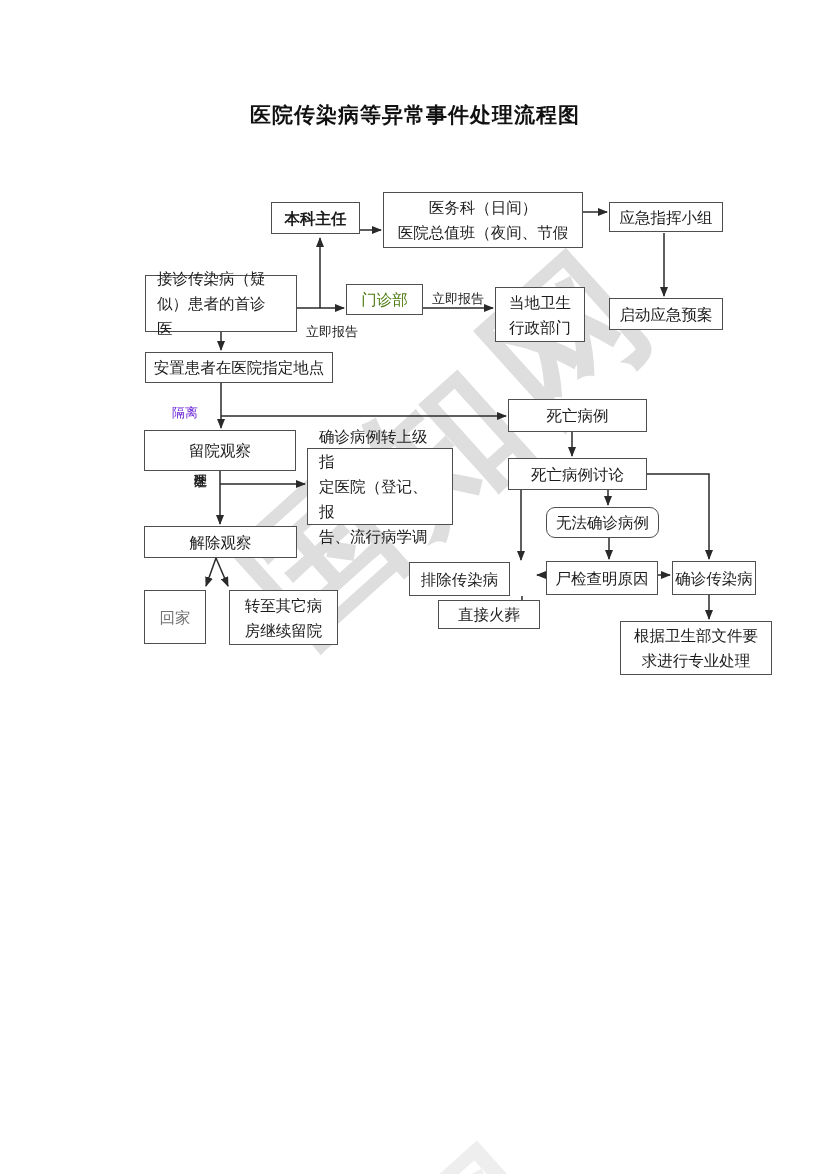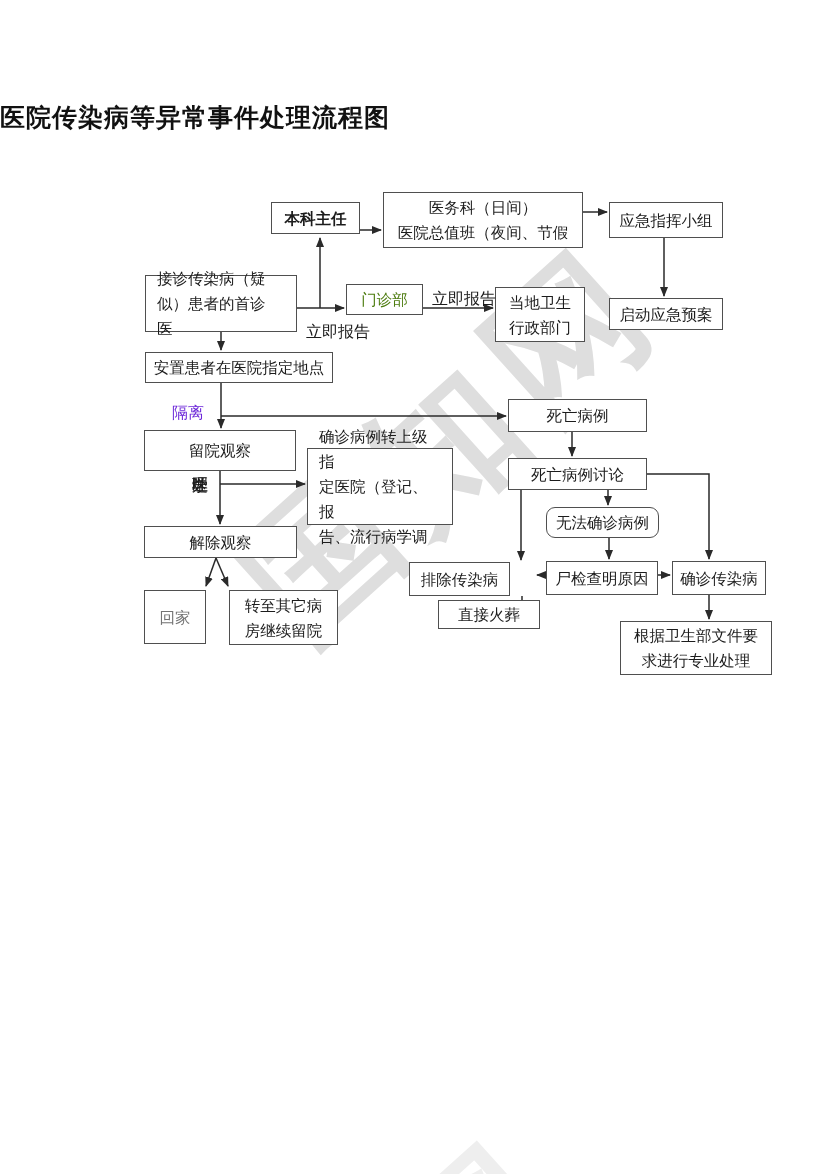--- a/index.html
+++ b/index.html
@@ -7,21 +7,22 @@
     position:relative;
     width:830px;height:1174px;
     background:#ffffff;
     overflow:hidden;
     font-family:"Liberation Sans","DejaVu Sans",sans-serif;
     margin:0 auto;
   }
   #page-title{
     position:absolute;
     left:0;top:101px;width:830px;
-    font-size:25px;
+    text-align:center;
+    font-size:21px;
     font-weight:bold;
     letter-spacing:1px;
     color:#111;
     z-index:3;
   }
   #edges-layer{
     position:absolute;left:0;top:0;width:830px;height:1174px;
     z-index:1;
   }
   .node{
@@ -40,21 +41,21 @@
     z-index:2;
   }
   .node.align-left{
     justify-content:flex-start;
     text-align:left;
     padding-left:11px;
     padding-right:20px;
   }
   .flabel{
     position:absolute;
-    font-size:16px;
+    font-size:13px;
     color:#1c1c1c;
     white-space:nowrap;
     z-index:2;
     line-height:14px;
   }
   .flabel.vertical{
     writing-mode:vertical-rl;
     white-space:pre;
     letter-spacing:0px;
   }
@@ -102,39 +103,39 @@
         <polyline points="546,575 537,575" fill="none" stroke="#2a2a2a" stroke-width="1.5" marker-end="url(#ah)"></polyline>
         <polyline points="658,575 670,575" fill="none" stroke="#2a2a2a" stroke-width="1.5" marker-end="url(#ah)"></polyline>
         <polyline points="522,596 522,618" fill="none" stroke="#2a2a2a" stroke-width="1.5" marker-end="url(#ah)"></polyline>
         <polyline points="709,595 709,619" fill="none" stroke="#2a2a2a" stroke-width="1.5" marker-end="url(#ah)"></polyline>
       </g>
   </svg>
   <div id="nodes-layer">
       <div class="node" style="left: 271px; top: 202px; width: 89px; height: 32px; border-color: rgb(79, 79, 79); color: rgb(28, 28, 28); font-weight: bold;">本科主任</div>
       <div class="node" style="left: 383px; top: 192px; width: 200px; height: 56px; border-color: rgb(79, 79, 79); color: rgb(28, 28, 28);">医务科（日间）
 医院总值班（夜间、节假</div>
-      <div class="node" style="left: 609px; top: 202px; width: 114px; height: 36px; border-color: rgb(79, 79, 79); color: rgb(28, 28, 28);">应急指挥小组</div>
+      <div class="node" style="left: 609px; top: 202px; width: 114px; height: 30px; border-color: rgb(79, 79, 79); color: rgb(28, 28, 28);">应急指挥小组</div>
       <div class="node align-left" style="left: 145px; top: 275px; width: 152px; height: 57px; border-color: rgb(79, 79, 79); color: rgb(28, 28, 28);">接诊传染病（疑
 似）患者的首诊医</div>
       <div class="node" style="left: 346px; top: 284px; width: 77px; height: 31px; border-color: rgb(79, 79, 79); color: #4d7c0f;">门诊部</div>
       <div class="node" style="left: 495px; top: 287px; width: 90px; height: 55px; border-color: rgb(79, 79, 79); color: rgb(28, 28, 28);">当地卫生
 行政部门</div>
       <div class="node" style="left: 609px; top: 298px; width: 114px; height: 32px; border-color: rgb(79, 79, 79); color: rgb(28, 28, 28);">启动应急预案</div>
       <div class="node" style="left: 145px; top: 352px; width: 188px; height: 31px; border-color: rgb(79, 79, 79); color: rgb(28, 28, 28);">安置患者在医院指定地点</div>
       <div class="node" style="left: 508px; top: 399px; width: 139px; height: 33px; border-color: rgb(79, 79, 79); color: rgb(28, 28, 28);">死亡病例</div>
       <div class="node" style="left: 144px; top: 430px; width: 152px; height: 41px; border-color: rgb(79, 79, 79); color: rgb(28, 28, 28);">留院观察</div>
       <div class="node align-left" style="left: 307px; top: 448px; width: 146px; height: 77px; border-color: rgb(79, 79, 79); color: rgb(28, 28, 28);">确诊病例转上级指
 定医院（登记、报
 告、流行病学调</div>
       <div class="node" style="left: 508px; top: 458px; width: 139px; height: 32px; border-color: rgb(79, 79, 79); color: rgb(28, 28, 28);">死亡病例讨论</div>
       <div class="node" style="left: 546px; top: 507px; width: 113px; height: 31px; border-color: rgb(79, 79, 79); color: rgb(28, 28, 28); border-radius: 9px;">无法确诊病例</div>
       <div class="node" style="left: 144px; top: 526px; width: 153px; height: 32px; border-color: rgb(79, 79, 79); color: rgb(28, 28, 28);">解除观察</div>
       <div class="node" style="left: 409px; top: 562px; width: 101px; height: 34px; border-color: rgb(79, 79, 79); color: rgb(28, 28, 28);">排除传染病</div>
       <div class="node" style="left: 546px; top: 561px; width: 112px; height: 34px; border-color: rgb(79, 79, 79); color: rgb(28, 28, 28);">尸检查明原因</div>
-      <div class="node" style="left: 672px; top: 561px; width: 94px; height: 34px; border-color: rgb(79, 79, 79); color: rgb(28, 28, 28);">确诊传染病</div>
+      <div class="node" style="left: 672px; top: 561px; width: 84px; height: 34px; border-color: rgb(79, 79, 79); color: rgb(28, 28, 28);">确诊传染病</div>
       <div class="node" style="left: 144px; top: 590px; width: 62px; height: 54px; border-color: rgb(79, 79, 79); color: #737373;">回家</div>
       <div class="node" style="left: 229px; top: 590px; width: 109px; height: 55px; border-color: rgb(79, 79, 79); color: rgb(28, 28, 28);">转至其它病
 房继续留院</div>
       <div class="node" style="left: 438px; top: 600px; width: 102px; height: 29px; border-color: rgb(79, 79, 79); color: rgb(28, 28, 28);">直接火葬</div>
       <div class="node" style="left: 620px; top: 621px; width: 152px; height: 54px; border-color: rgb(79, 79, 79); color: rgb(28, 28, 28);">根据卫生部文件要
 求进行专业处理</div>
       <div class="flabel" style="left: 306px; top: 325px; color: rgb(28, 28, 28);">立即报告</div>
       <div class="flabel" style="left: 432px; top: 292px; color: rgb(28, 28, 28);">立即报告</div>
       <div class="flabel" style="left: 172px; top: 406px; color: #6d28d9; text-align: right;">隔离</div>
       <div class="flabel vertical" style="left: 193px; top: 464px; color: rgb(28, 28, 28);">医学处理</div>

